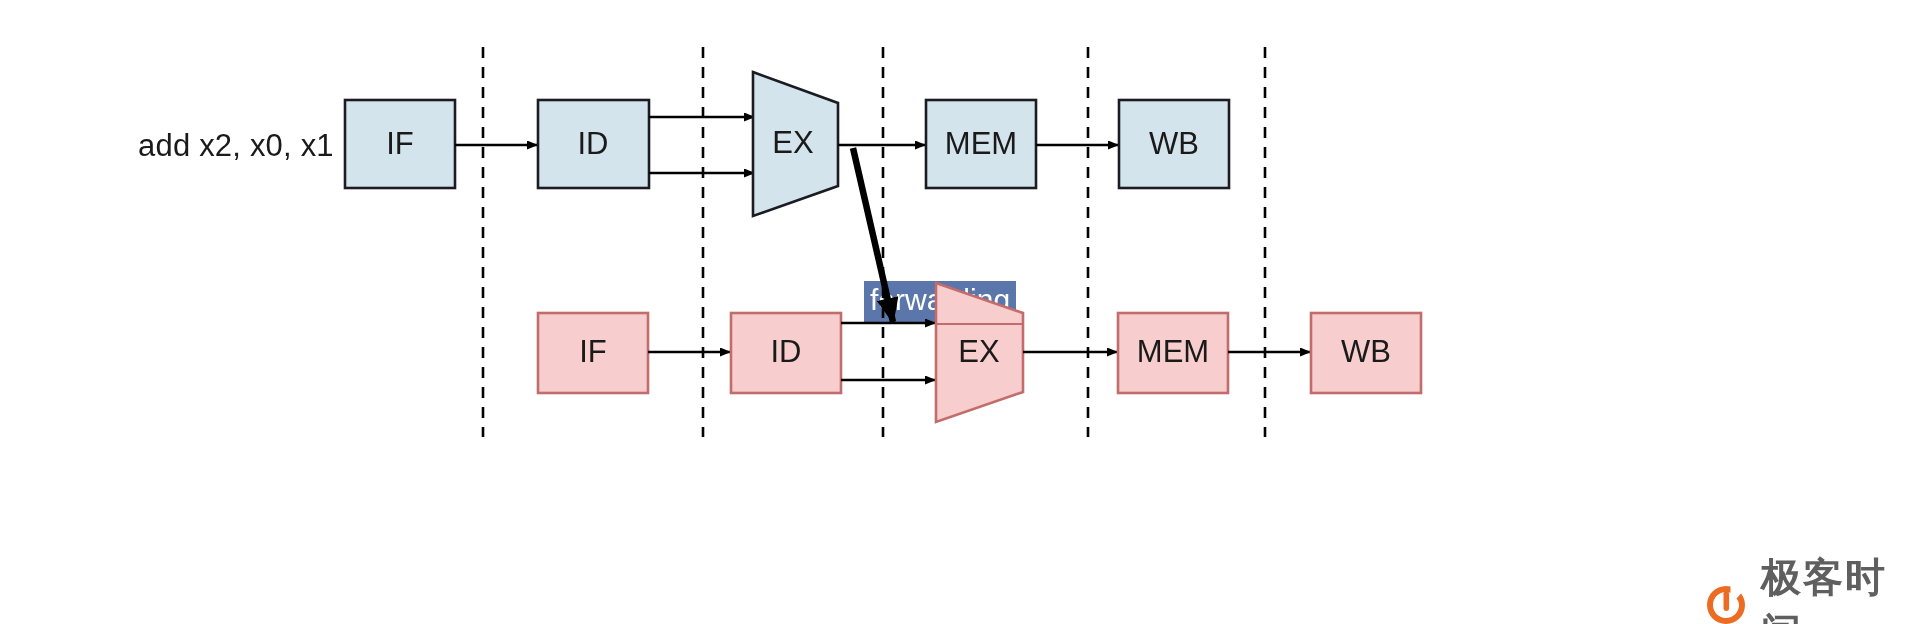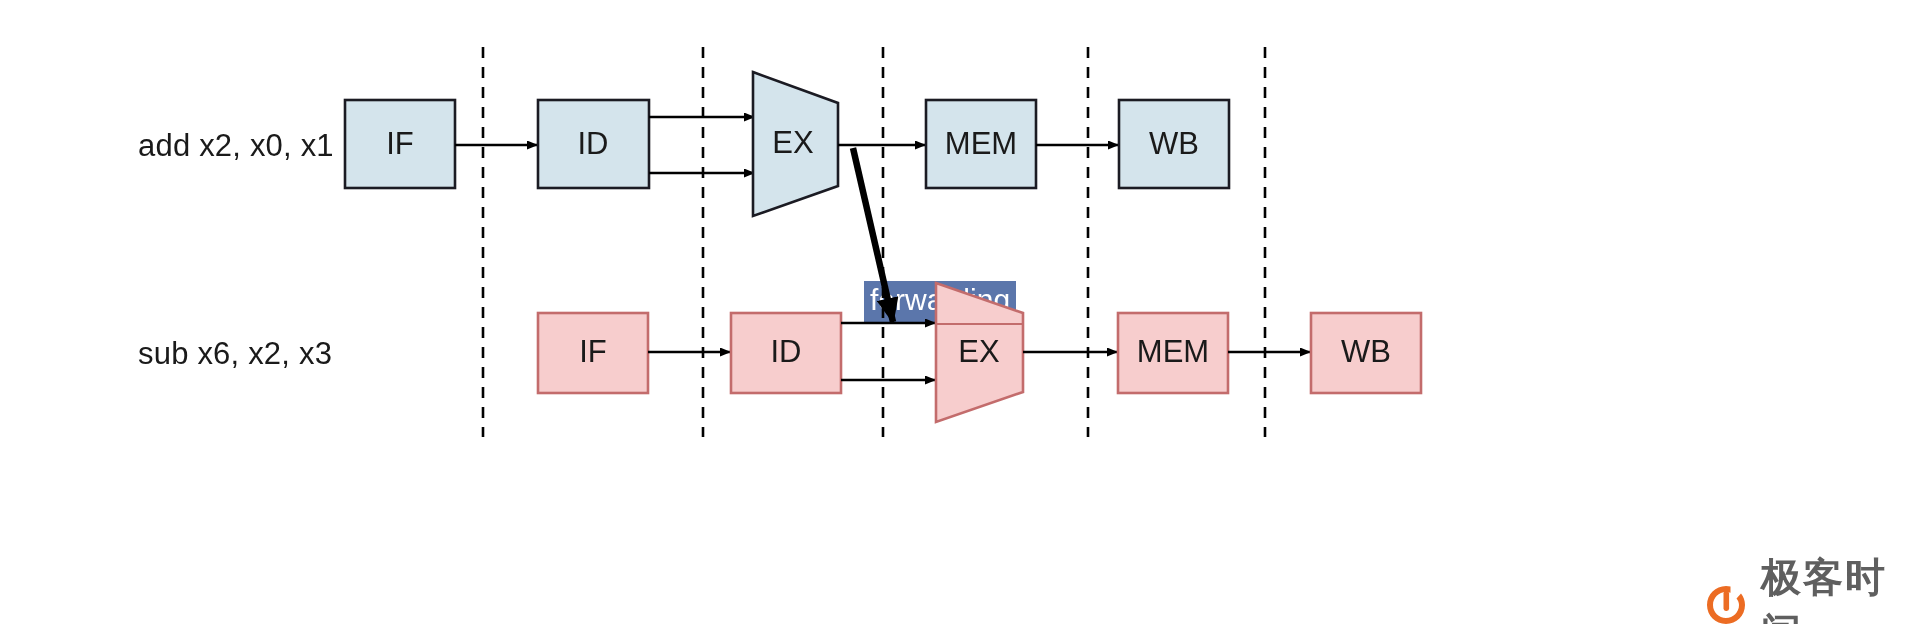--- a/index.html
+++ b/index.html
@@ -107,21 +107,20 @@
     font-weight: bold;
   }
 </style>
 </head>
 <body>
 
 <div id="canvas">
 
   <div class="row-label" style="left:138px; top:128px;text-align:right;">add x2, x0, x1</div>
 
-  <div class="row-label" style="left:138px; top:336px;">sub x6, x2, x3</div>
 
   <div class="fwd-label" style="left:864px; top:281px;">forwarding</div>
 
   <svg id="diagram-svg" viewBox="0 0 1920 624">
 
     <defs>
       <marker id="ah" markerWidth="11" markerHeight="9" refX="10" refY="4.5" orient="auto" markerUnits="userSpaceOnUse">
         <path d="M0,0 L11,4.5 L0,9 z" fill="#000000"></path>
       </marker>
       <marker id="ah-big" markerWidth="26" markerHeight="22" refX="24" refY="11" orient="auto" markerUnits="userSpaceOnUse">

